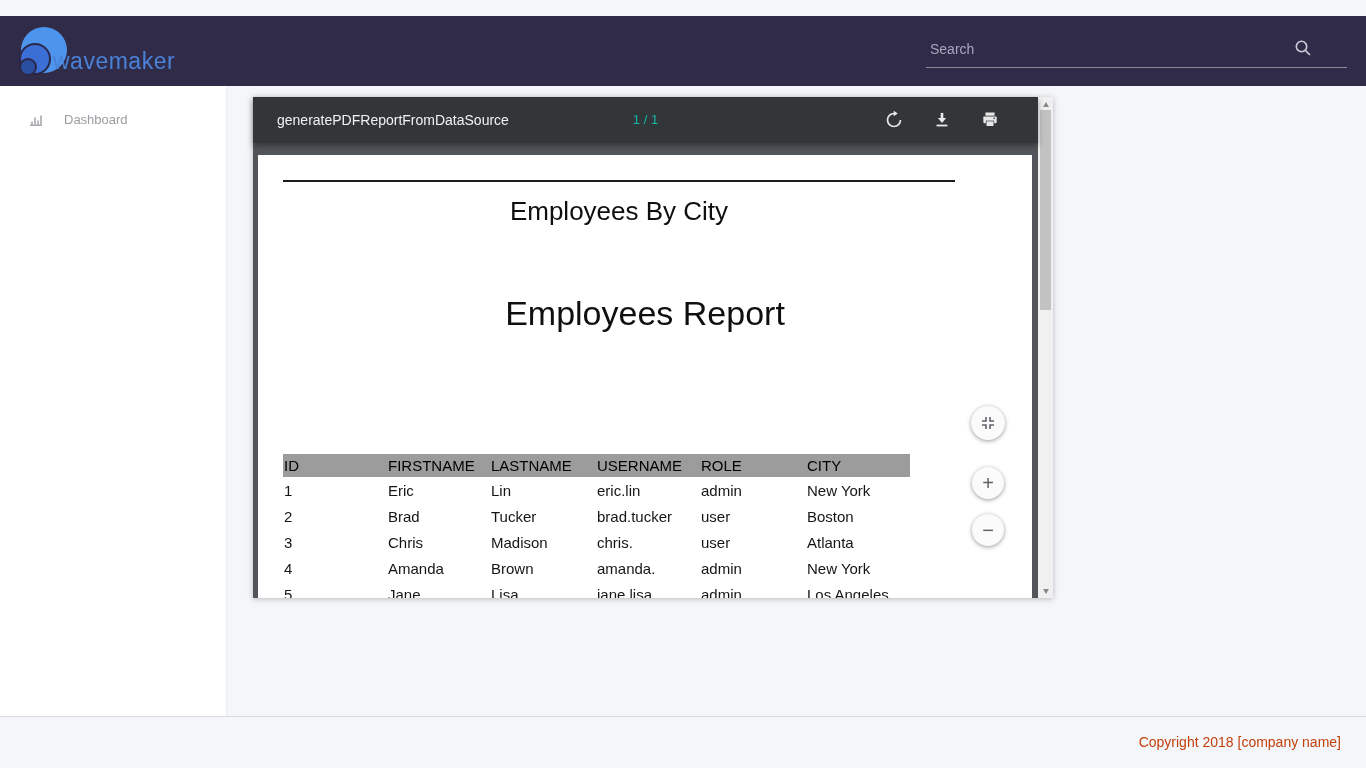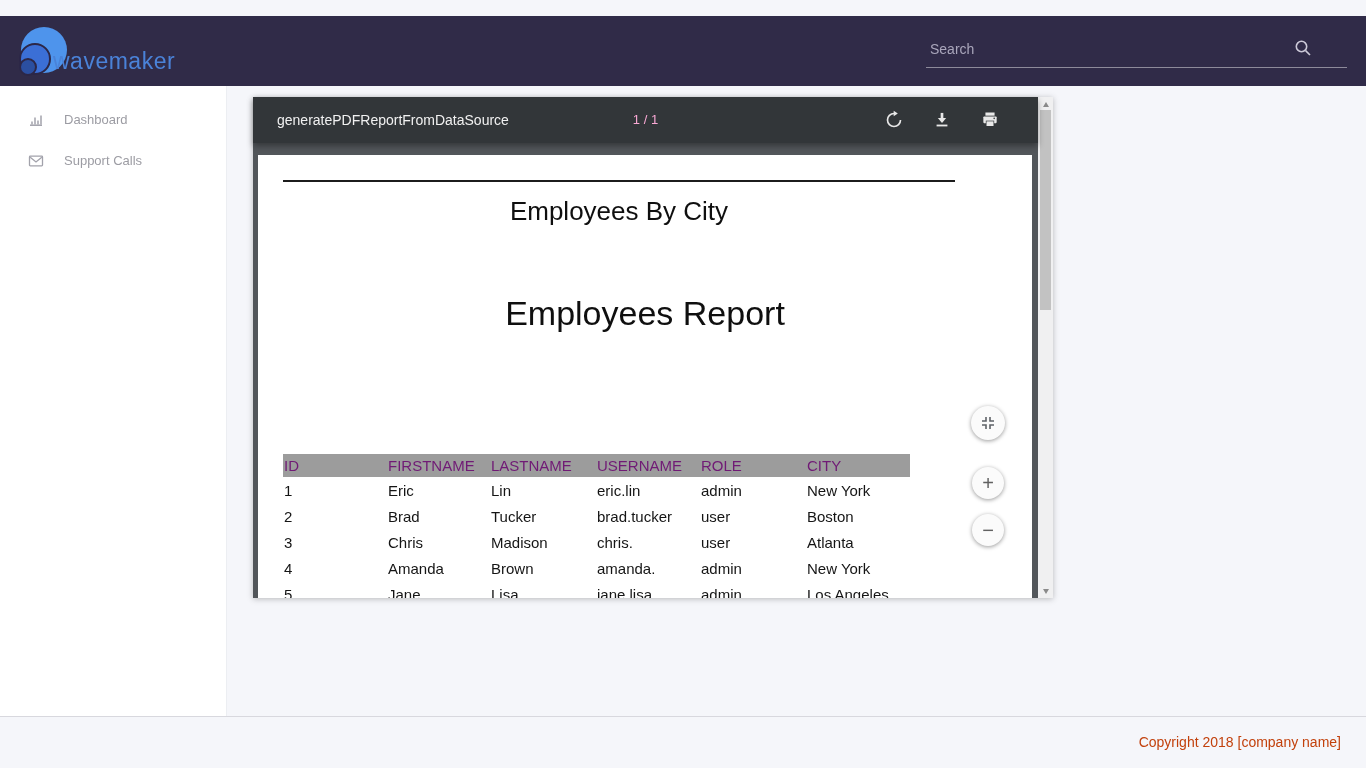--- a/index.html
+++ b/index.html
@@ -53,21 +53,21 @@
   .pdf-toolbar {
     position:relative; height:46px; background:#323639; flex:none;
     z-index:3; box-shadow:0 3px 6px rgba(0,0,0,0.35);
   }
   .pdf-title {
     position:absolute; left:24px; top:0; height:46px; line-height:46px;
     color:#f1f1f1; font-size:14px; font-weight:500;
   }
   .page-indicator {
     position:absolute; left:50%; transform:translateX(-50%);
-    top:0; height:46px; line-height:46px; color:#f9a8d4; font-size:13px;
+    top:0; height:46px; line-height:46px; color:#14b8a6; font-size:13px;
   }
   .toolbar-icons { position:absolute; right:36px; top:11px; display:flex; gap:24px; }
   .tool-btn {
     width:24px; height:24px; background:transparent; border:none; cursor:pointer;
     display:flex; align-items:center; justify-content:center; padding:0;
   }
   .viewer-content {
     position:relative; height:455px; background:#52565a; overflow:hidden; z-index:1;
   }
   .pdf-page {
@@ -81,21 +81,21 @@
   }
   .pdf-doc-title {
     position:absolute; left:0; top:139px; width:774px; text-align:center;
     font-size:34px; color:#0f0f0f;
   }
   .pdf-table { position:absolute; left:25px; top:299px; width:627px; }
   .t-head, .t-row {
     display:grid; grid-template-columns:104px 103px 106px 104px 106px 104px;
     align-items:center;
   }
-  .t-head { height:23px; background:#9c9c9c; color:#701a75; font-size:15px; }
+  .t-head { height:23px; background:#9c9c9c; color:#000000; font-size:15px; }
   .t-row  { height:26px; color:#151515; font-size:15px; }
   .t-head span, .t-row span { padding-left:1px; white-space:nowrap; overflow:hidden; }
 
   
   .pdf-scrollbar { position:relative; width:15px; background:#f0f0f1; flex:none; cursor:pointer; }
   .sb-arrow { position:absolute; left:0; width:15px; height:14px; display:flex;
     align-items:center; justify-content:center; cursor:pointer; }
   .sb-arrow.up { top:0; } .sb-arrow.down { bottom:0; }
   .sb-arrow .tri { width:0; height:0; border-left:3.5px solid transparent; border-right:3.5px solid transparent; }
   .sb-arrow.up .tri { border-bottom:5px solid #8a8a8a; }
@@ -149,27 +149,20 @@
     <svg class="nav-icon" viewBox="0 0 16 16">
       <g stroke="#a2a2ab" stroke-width="1.5" fill="none">
         <line x1="2" y1="13.2" x2="14" y2="13.2"></line>
         <line x1="4" y1="12.5" x2="4" y2="9.5"></line>
         <line x1="7" y1="12.5" x2="7" y2="5.5"></line>
         <line x1="10" y1="12.5" x2="10" y2="8.5"></line>
         <line x1="13" y1="12.5" x2="13" y2="3.5"></line>
       </g>
     </svg>
     <span>Dashboard</span>
-  </div>
-  <div class="nav-item">
-    <svg class="nav-icon" viewBox="0 0 16 16">
-      <rect x="1.5" y="3.2" width="13" height="9.6" rx="0.8" fill="none" stroke="#a2a2ab" stroke-width="1.3"></rect>
-      <path d="M2.2 4.2 L8 9 L13.8 4.2" fill="none" stroke="#a2a2ab" stroke-width="1.3"></path>
-    </svg>
-    <span>Support Calls</span>
   </div>
 </nav>
 
 <main>
   <div class="pdf-viewer">
     <div class="viewer-left">
 
       <div class="pdf-toolbar">
         <span class="pdf-title">generatePDFReportFromDataSource</span>
         <span class="page-indicator">1 / 1</span>

